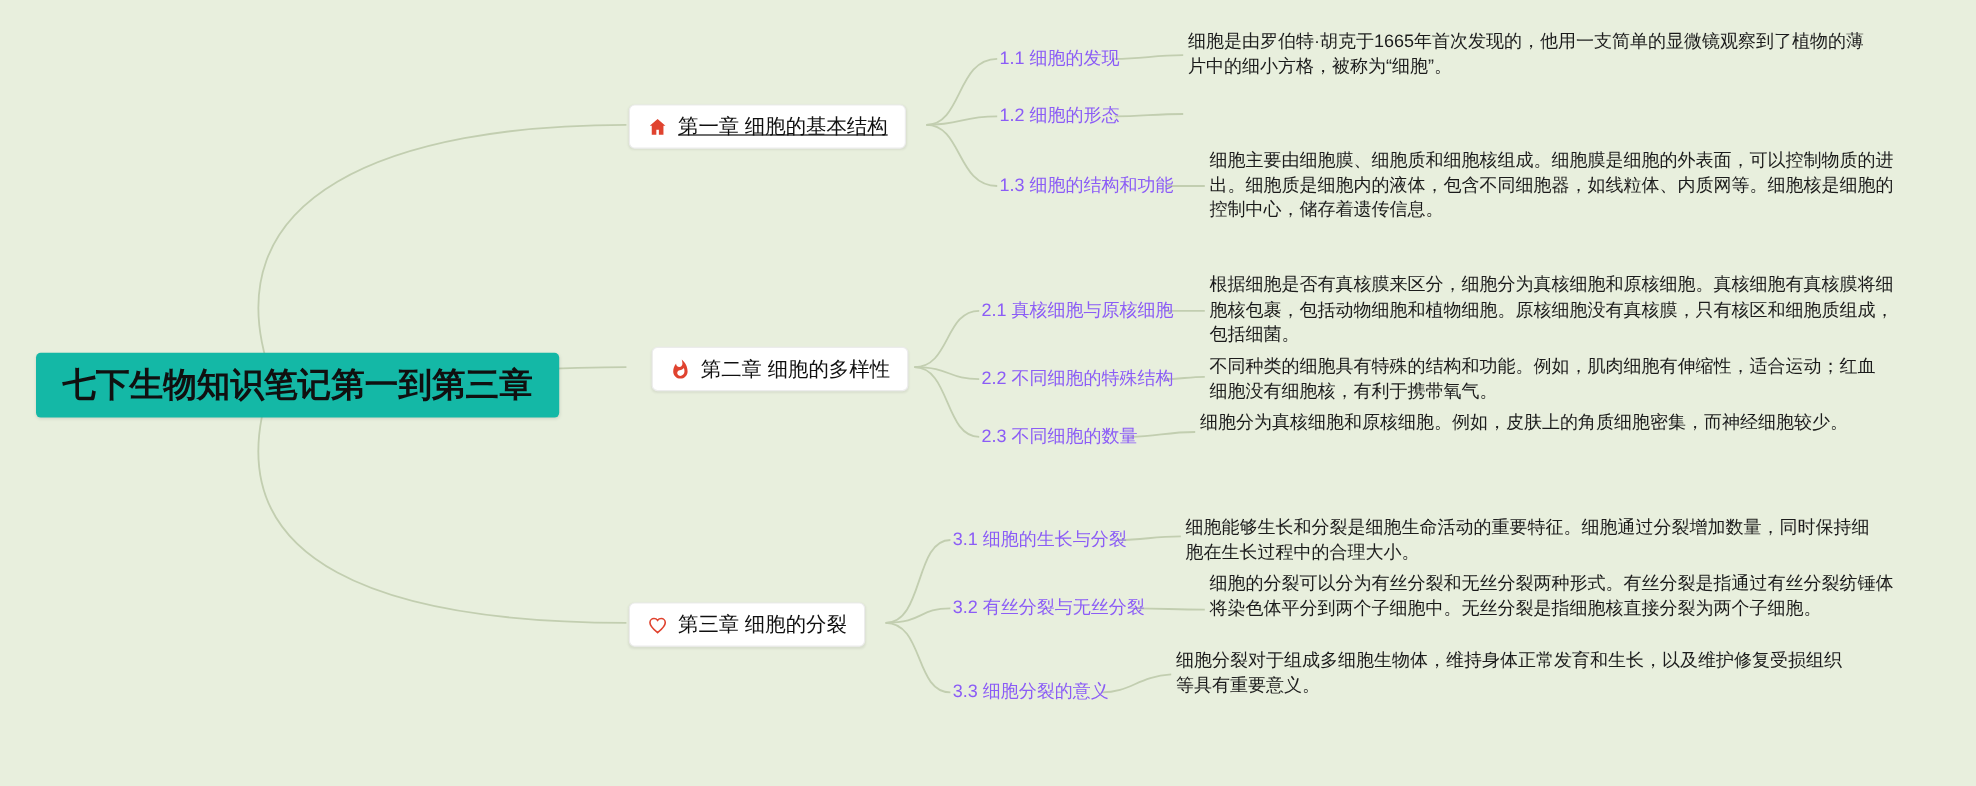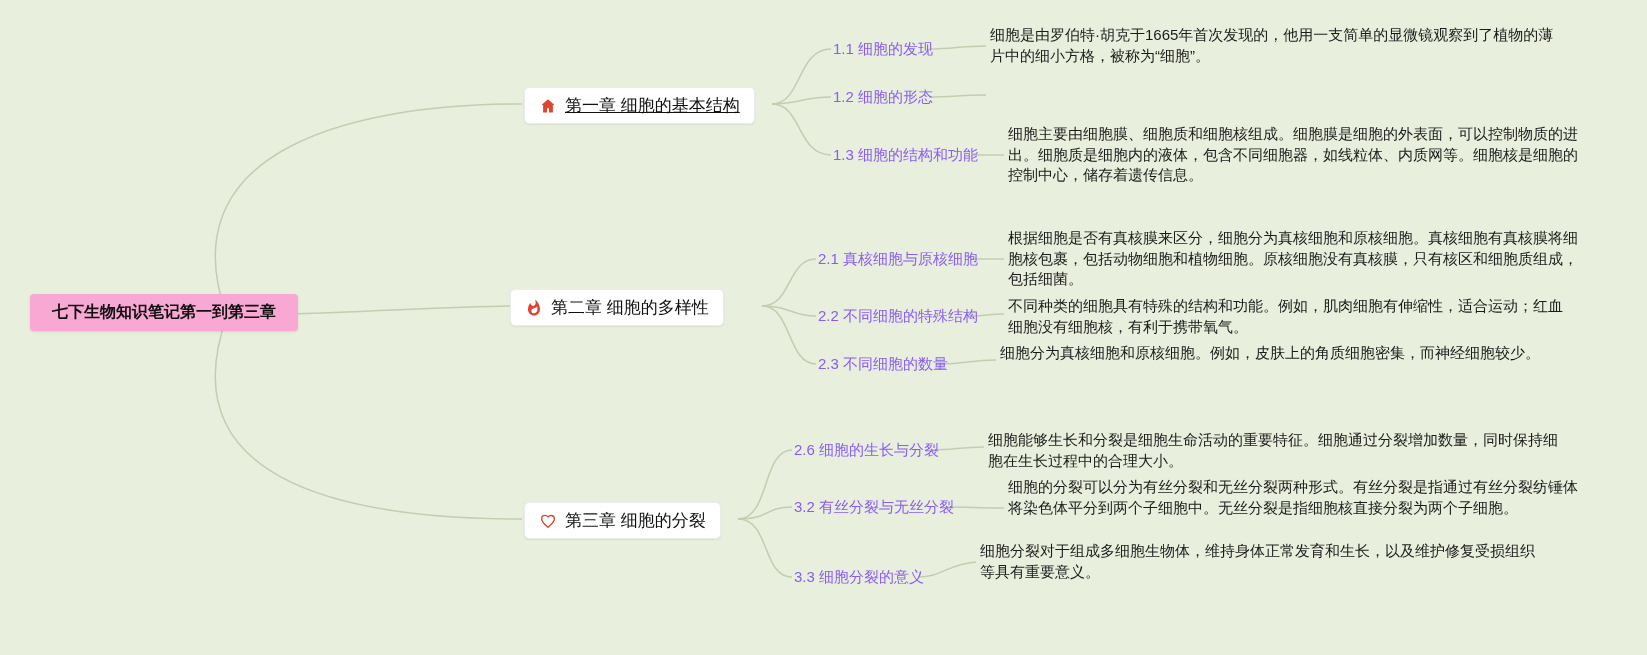--- a/index.html
+++ b/index.html
@@ -5,22 +5,22 @@
   * { margin:0; padding:0; box-sizing:border-box; }
   html,body { background:#dfe8d4; }
   body { font-family:"Liberation Sans","DejaVu Sans",sans-serif; }
   .canvas {
     position:relative; width:1647px; height:655px;
     background:var(--canvas_bg,#e8efdd); overflow:hidden;
   }
   .links { position:absolute; left:0; top:0; width:1647px; height:655px; }
   .links path { fill:none; stroke:var(--line_color,#c2ceb0); stroke-width:1.5; }
   .root-node {
-    position:absolute; background:#f9a8d4; border-radius:4px;
-    padding:8px 22px; font-size:16px; font-weight:bold; color:#101010;
+    position:absolute; background:#14b8a6; border-radius:4px;
+    padding:8px 22px; font-size:28px; font-weight:bold; color:#101010;
     white-space:nowrap; box-shadow:0 1px 3px rgba(0,0,0,.10);
   }
   .chapter-node {
     position:absolute; display:flex; align-items:center; gap:8px;
     background:#ffffff; border:1px solid #ececec; border-radius:5px;
     padding:6px 14px; font-size:17px; color:#101010; white-space:nowrap;
     box-shadow:0 1px 2px rgba(0,0,0,.07);
   }
   .chapter-node .icon { display:flex; align-items:center; color:var(--accent_red,#e0432f); }
   .chapter-node .icon svg { width:18px; height:18px; }
@@ -79,21 +79,21 @@
   </div>
   <div class="topic-label" style="left:833px; top:87px;">
     <span>1.2 细胞的形态</span>
   </div>
   <div class="topic-label" style="left:833px; top:145px;">
     <span>1.3 细胞的结构和功能</span>
   </div>
   <div class="detail-text" style="left:990px; top:25px; width:578px;">细胞是由罗伯特·胡克于1665年首次发现的，他用一支简单的显微镜观察到了植物的薄片中的细小方格，被称为“细胞”。</div>
   <div class="detail-text" style="left:1008px; top:124px; width:575px;">细胞主要由细胞膜、细胞质和细胞核组成。细胞膜是细胞的外表面，可以控制物质的进出。细胞质是细胞内的液体，包含不同细胞器，如线粒体、内质网等。细胞核是细胞的控制中心，储存着遗传信息。</div>
 
-  <div class="chapter-node" style="left:510px; top:289px;">
+  <div class="chapter-node" style="left:543px; top:289px;">
     <span class="icon">
       <svg viewBox="0 0 24 24">
           <path fill="currentColor" d="M13.5.67s.74 2.65.74 4.8c0 2.06-1.35 3.73-3.41 3.73-2.07 0-3.63-1.67-3.63-3.73l.03-.36C5.21 7.51 4 10.62 4 14c0 4.42 3.58 8 8 8s8-3.58 8-8C20 8.61 17.41 3.8 13.5.67zM11.71 19c-1.78 0-3.22-1.4-3.22-3.14 0-1.62 1.05-2.76 2.81-3.12 1.77-.36 3.6-1.21 4.62-2.58.39 1.29.59 2.65.59 4.04 0 2.65-2.15 4.8-4.8 4.8z"></path>
         </svg>
     </span>
     <span>第二章 细胞的多样性</span>
   </div>
   <div class="topic-label" style="left:818px; top:249px;">
     <span>2.1 真核细胞与原核细胞</span>
   </div>
@@ -109,21 +109,21 @@
 
   <div class="chapter-node" style="left:524px; top:502px;">
     <span class="icon">
       <svg viewBox="0 0 24 24">
           <path fill="none" stroke="currentColor" stroke-width="1.8" d="M12 20.3C7.2 16.3 3.5 13 3.5 9.2 3.5 6.6 5.5 4.6 8 4.6c1.5 0 3 .7 4 2 1-1.3 2.5-2 4-2 2.5 0 4.5 2 4.5 4.6 0 3.8-3.7 7.1-8.5 11.1z"></path>
         </svg>
     </span>
     <span>第三章 细胞的分裂</span>
   </div>
   <div class="topic-label" style="left:794px; top:440px;">
-    <span>2.6 细胞的生长与分裂</span>
+    <span>3.1 细胞的生长与分裂</span>
   </div>
   <div class="topic-label" style="left:794px; top:497px;">
     <span>3.2 有丝分裂与无丝分裂</span>
   </div>
   <div class="topic-label" style="left:794px; top:567px;">
     <span>3.3 细胞分裂的意义</span>
   </div>
   <div class="detail-text" style="left:988px; top:430px; width:570px;">细胞能够生长和分裂是细胞生命活动的重要特征。细胞通过分裂增加数量，同时保持细胞在生长过程中的合理大小。</div>
   <div class="detail-text" style="left:1008px; top:477px; width:575px;">细胞的分裂可以分为有丝分裂和无丝分裂两种形式。有丝分裂是指通过有丝分裂纺锤体将染色体平分到两个子细胞中。无丝分裂是指细胞核直接分裂为两个子细胞。</div>
   <div class="detail-text" style="left:980px; top:541px; width:560px;">细胞分裂对于组成多细胞生物体，维持身体正常发育和生长，以及维护修复受损组织等具有重要意义。</div>

